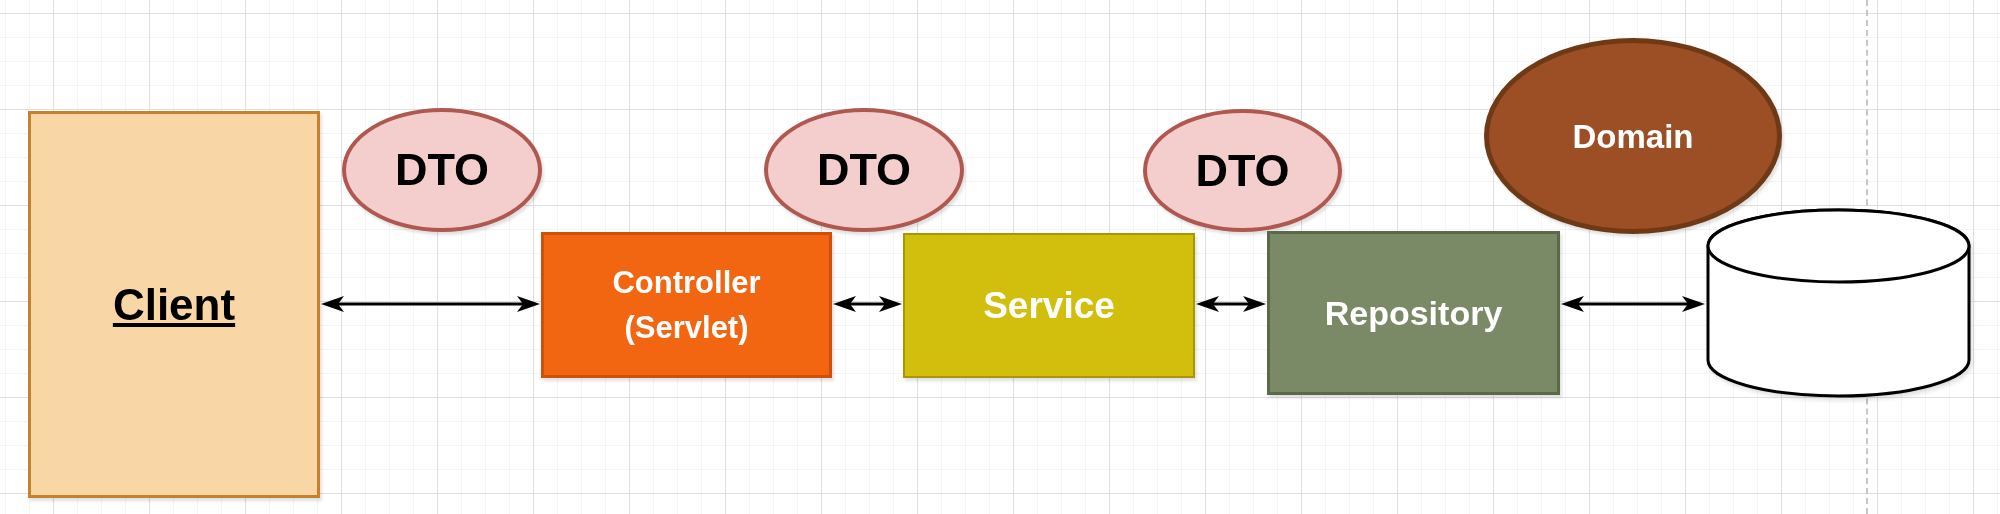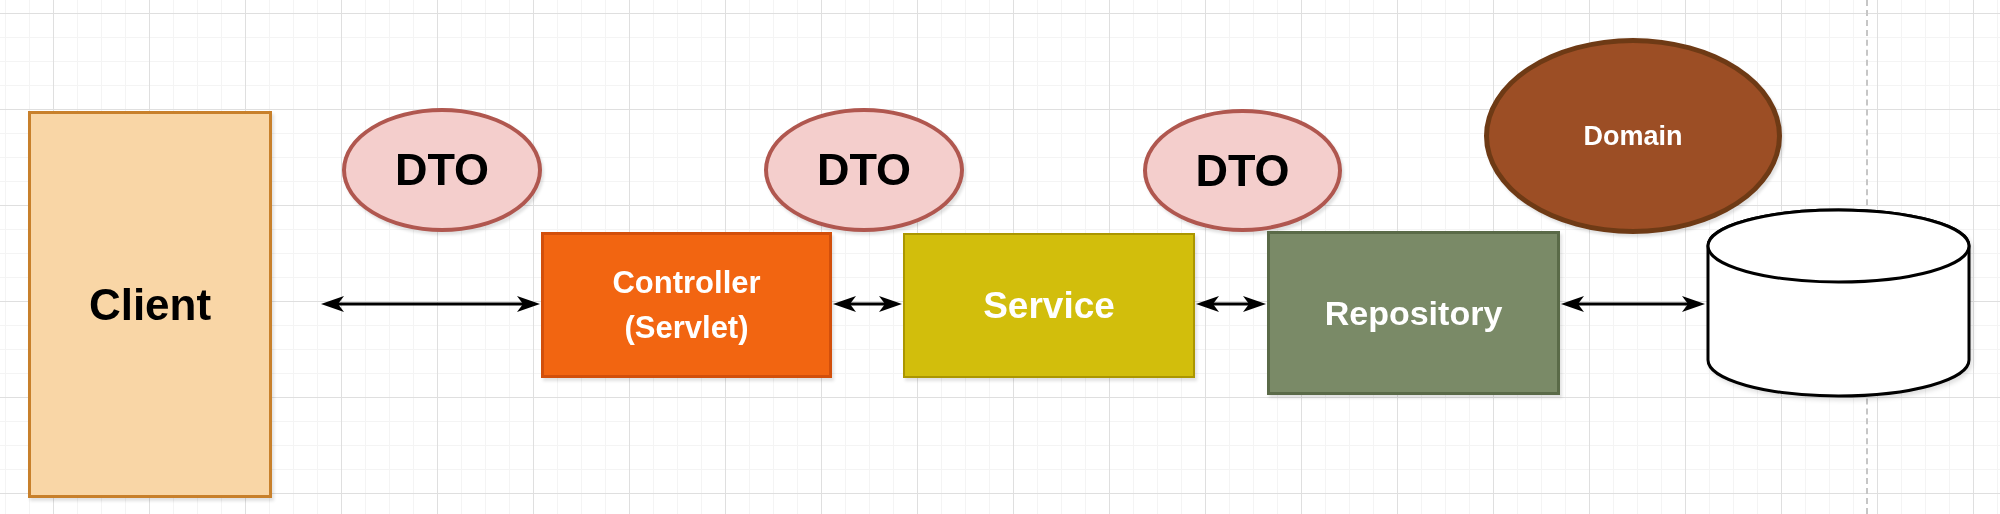--- a/index.html
+++ b/index.html
@@ -40,29 +40,29 @@
     justify-content: center;
     text-align: center;
     font-weight: bold;
     box-shadow: 2px 3px 3px rgba(0,0,0,0.12);
   }
   .ellipse { border-radius: 50%; }
 
   .lbl { width: 100%; }
 
   
-  .node-client     { left: 28px;  top: 111px; width: 244px; height: 387px; border: 3px solid; font-size: 44px; line-height: 60px; }
+  .node-client     { left: 28px;  top: 111px; width: 292px; height: 387px; border: 3px solid; font-size: 44px; line-height: 60px; text-decoration: underline; }
   .node-dto-1      { left: 342px; top: 108px; width: 200px; height: 124px; }
   .node-dto-2      { left: 764px; top: 108px; width: 200px; height: 124px; }
   .node-dto-3      { left: 1143px;top: 109px; width: 199px; height: 123px; }
   .node-dto-1, .node-dto-2, .node-dto-3 { border: 4px solid; font-size: 45px; }
   .node-controller { left: 541px; top: 232px; width: 291px; height: 146px; border: 3px solid; font-size: 31px; line-height: 45px; }
   .node-service    { left: 903px; top: 233px; width: 292px; height: 145px; border: 2px solid; font-size: 37px; }
   .node-repository { left: 1267px;top: 231px; width: 293px; height: 164px; border: 3px solid; font-size: 34px; }
-  .node-domain     { left: 1484px;top: 38px;  width: 298px; height: 196px; border: 5px solid; font-size: 27px; line-height: 49px; }
+  .node-domain     { left: 1484px;top: 38px;  width: 298px; height: 196px; border: 5px solid; font-size: 33px; line-height: 49px; }
 
   .node-db {
     position: absolute;
     left: 1706px; top: 208px; width: 265px; height: 190px;
   }
   .node-db svg { filter: drop-shadow(2px 3px 2px rgba(0,0,0,0.12)); }
   .db-label {
     position: absolute;
     left: 0; top: 103px; width: 100%; height: 48px;
     line-height: 48px;

